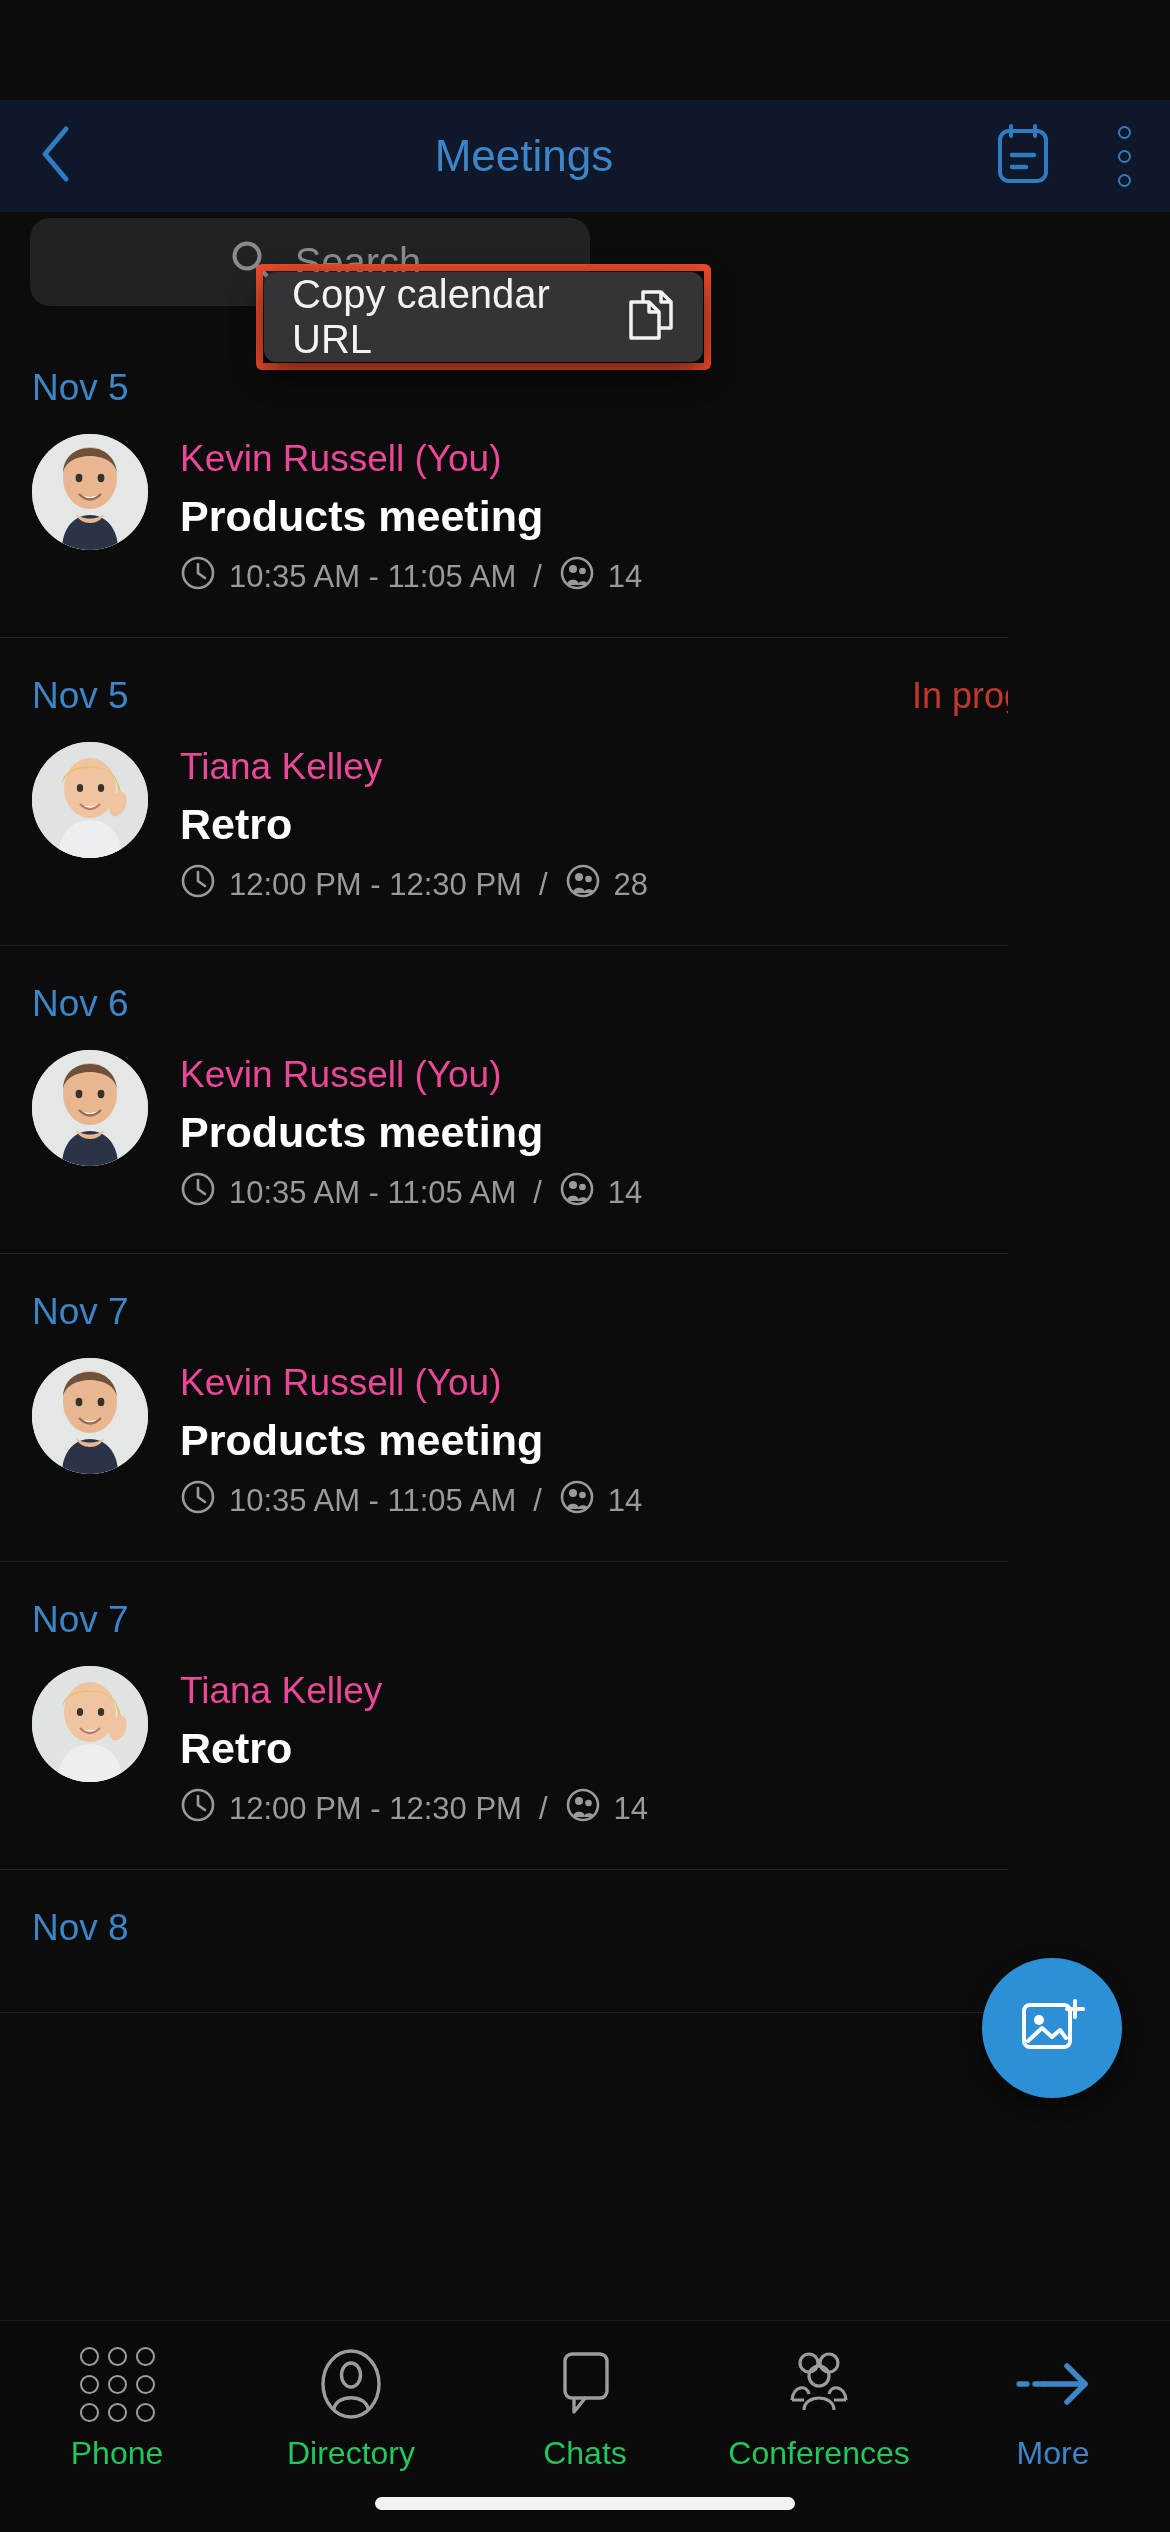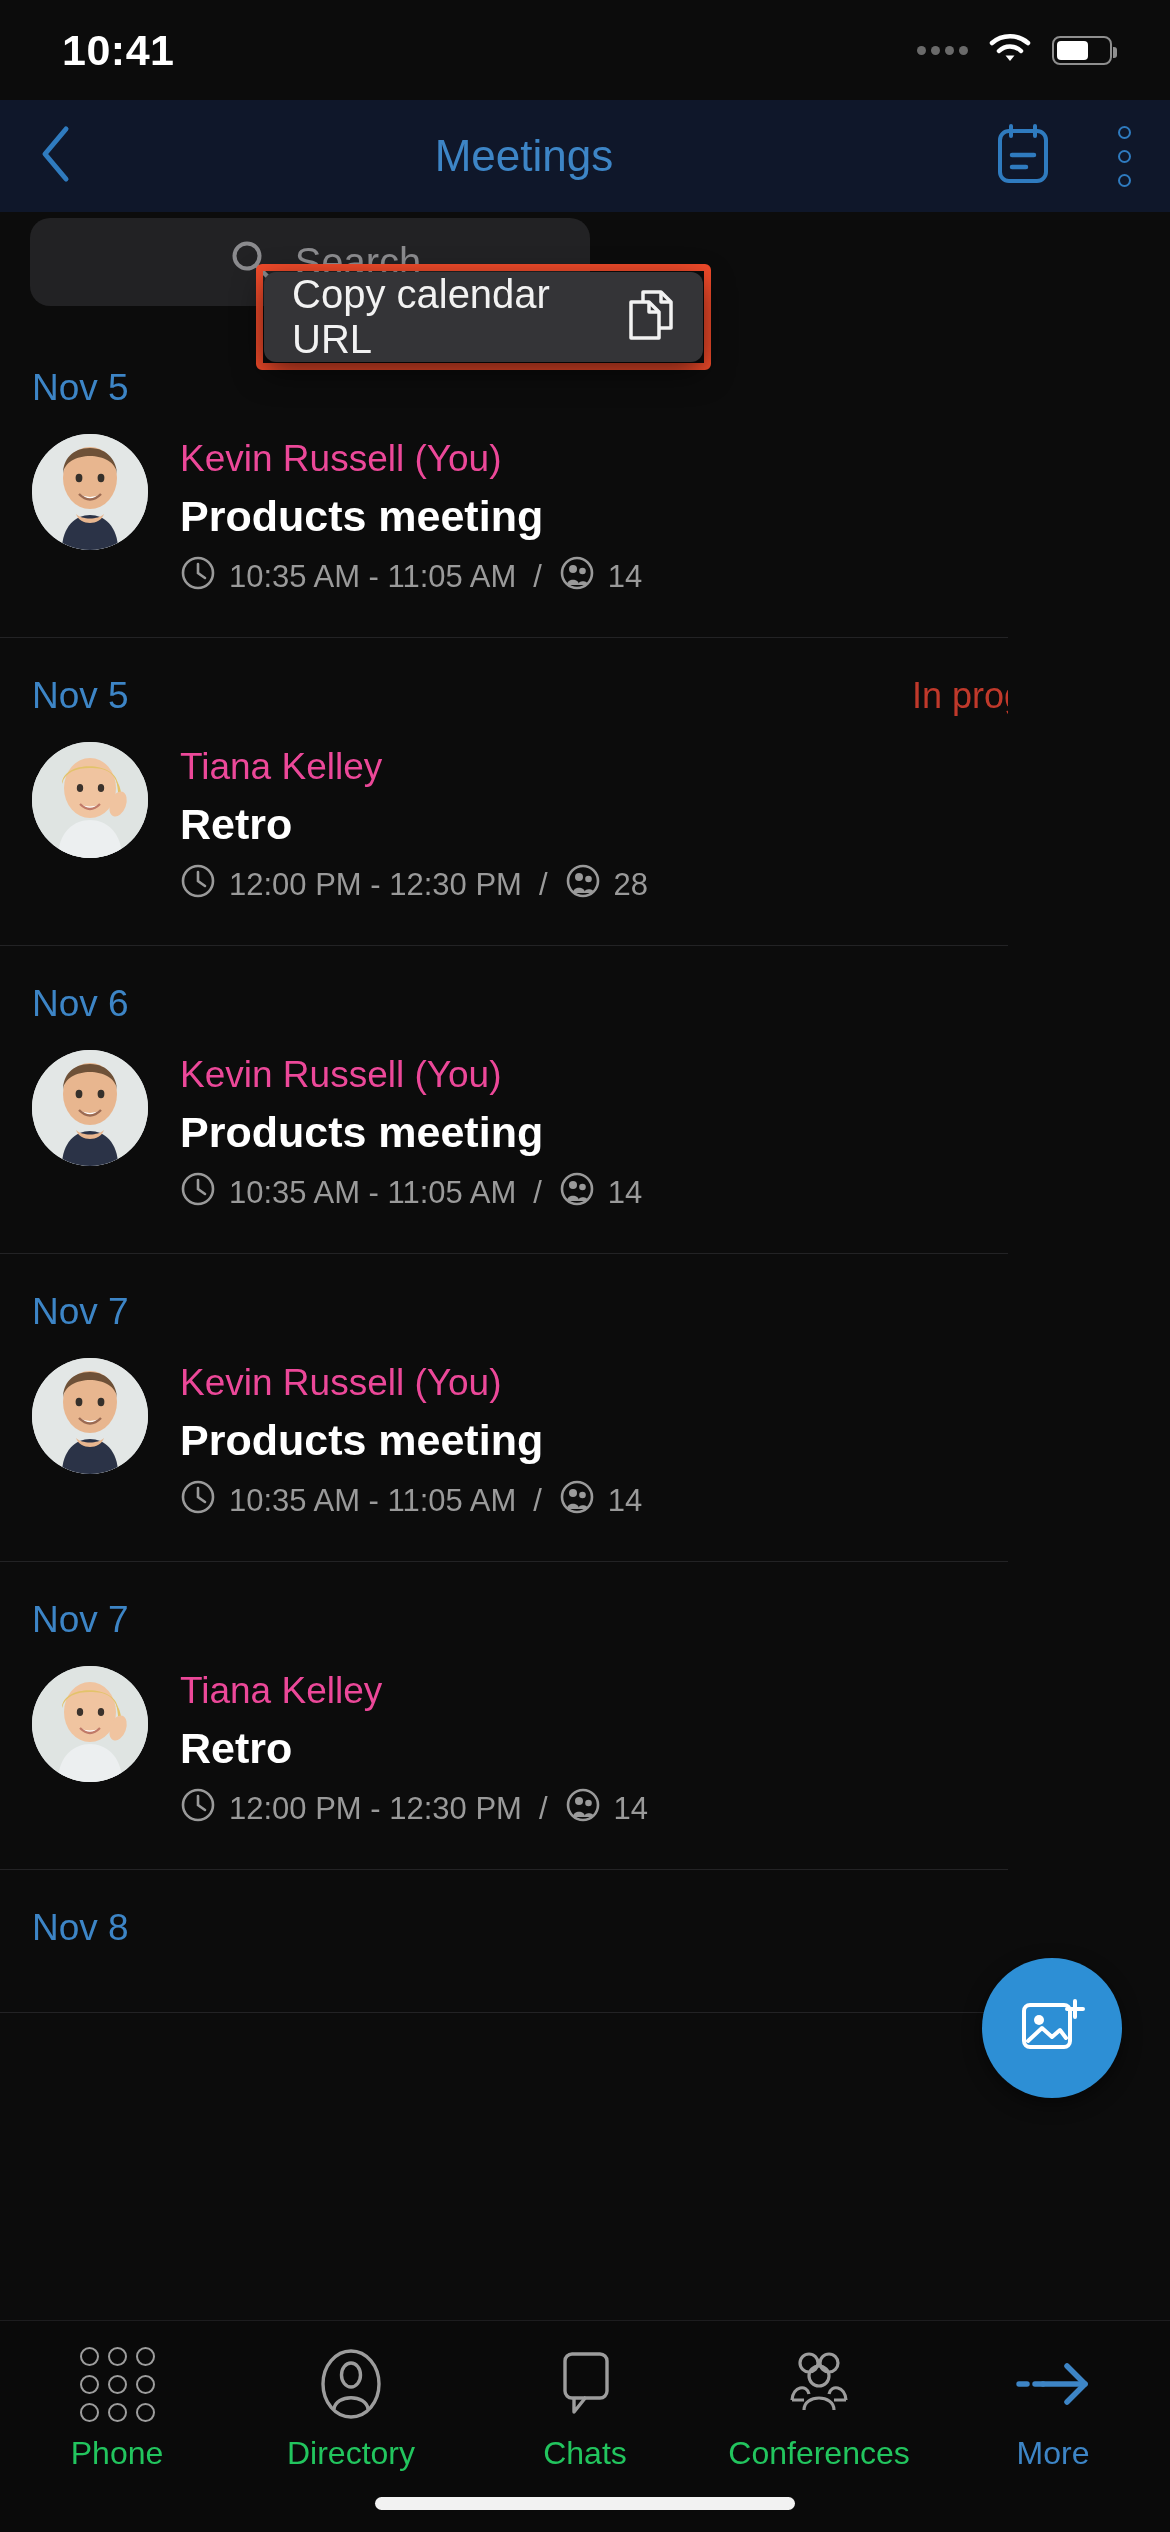--- a/index.html
+++ b/index.html
@@ -157,41 +157,20 @@
   .dotgrid i {
     width:19px; height:19px; border-radius:50%;
     border:2.5px solid #9d9d9d; display:block;
   }
 </style>
 </head>
 <body>
 
 <div id="screen">
 
-  <div class="statusbar">
-    <div class="status-time">10:41</div>
-    <div class="status-right">
-      <span class="sig-dots">
-        <i></i>
-          <i></i>
-          <i></i>
-          <i></i>
-      </span>
-      <span>
-        <svg class="wifi" viewBox="0 0 44 32">
-          <path d="M4 11 C14 2, 30 2, 40 11" stroke="#fff" stroke-width="4.5" fill="none" stroke-linecap="round"></path>
-          <path d="M11 19 C17 13, 27 13, 33 19" stroke="#fff" stroke-width="4.5" fill="none" stroke-linecap="round"></path>
-          <path d="M22 29 L17.5 23.5 L26.5 23.5 Z" fill="#fff"></path>
-        </svg>
-      </span>
-      <span class="batt">
-          <i></i>
-        </span>
-    </div>
-  </div>
 
   <div class="navbar">
     <div class="nav-back">
       <span>
         <svg width="34" height="58" viewBox="0 0 34 58">
           <path d="M28 4 L7 29 L28 54" stroke="#2f7bbf" stroke-width="5" fill="none" stroke-linecap="round" stroke-linejoin="round"></path>
         </svg>
       </span>
     </div>
 

